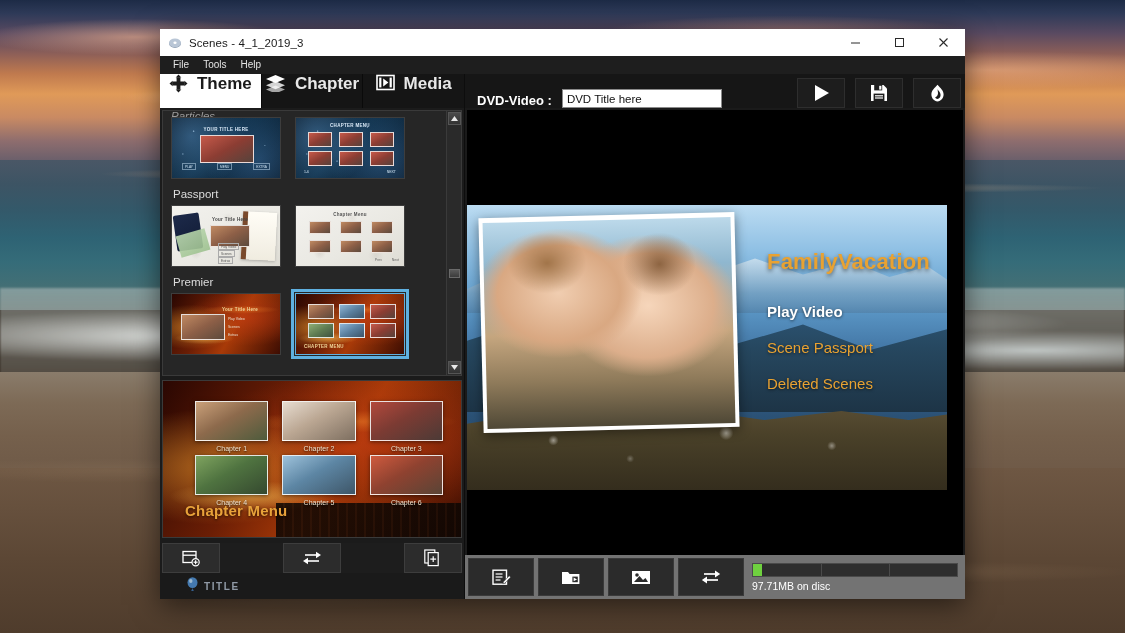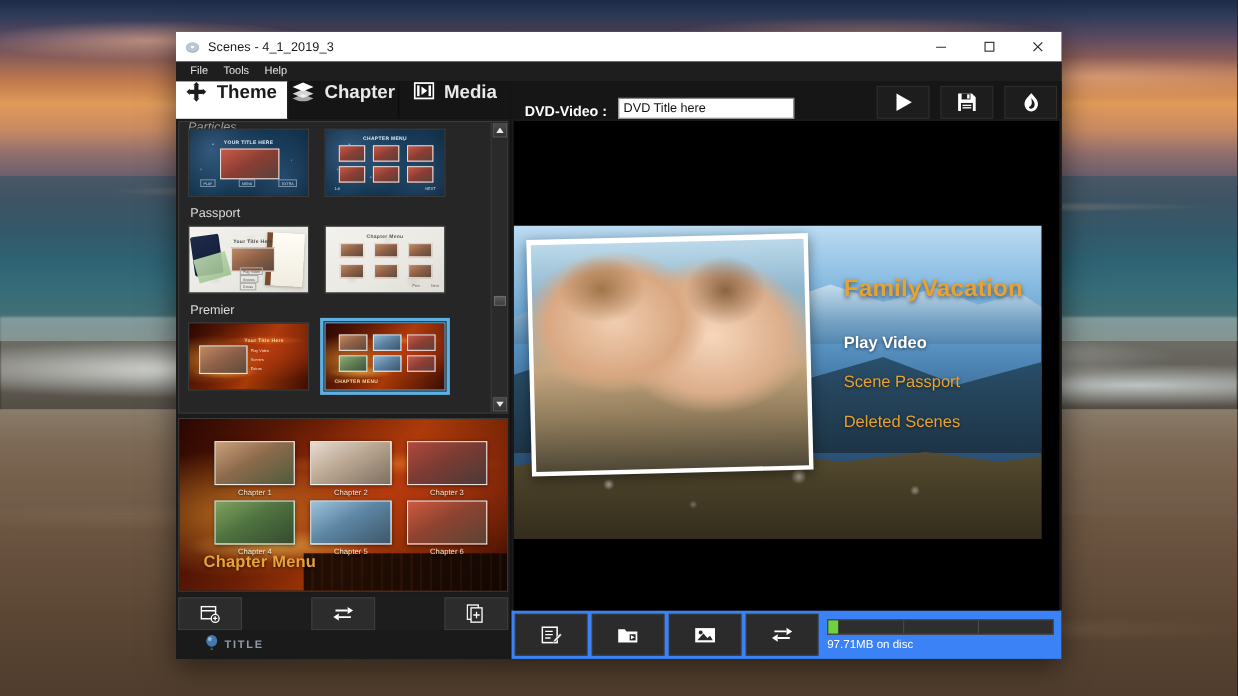--- a/index.html
+++ b/index.html
@@ -402,21 +402,21 @@
   .mc-menu { position:absolute; left:300px; top:98px; }
   .mc-item {
     font-size:15px; margin-bottom:19px; color:#e8a232;
     text-shadow:0 1px 3px rgba(0,0,0,.6);
   }
   .mc-item.sel { color:#ffffff; font-weight:bold; }
 
   
   .right-bottom {
     flex:0 0 auto; height:44px; display:flex; align-items:stretch;
-    background:#3b82f6; padding:3px 3px 3px 3px; gap:4px;
+    background:#737373; padding:3px 3px 3px 3px; gap:4px;
   }
   .rb-btn {
     width:66px; display:flex; align-items:center; justify-content:center;
     background:#2b2b2b; border:1px solid #3a3a3a; color:#fff;
     flex:0 0 auto;
   }
   .rb-spacer { flex:1 1 auto; }
   .disc-gauge {
     width:210px; flex:0 0 210px; display:flex; flex-direction:column;
     justify-content:center; padding-right:4px;

